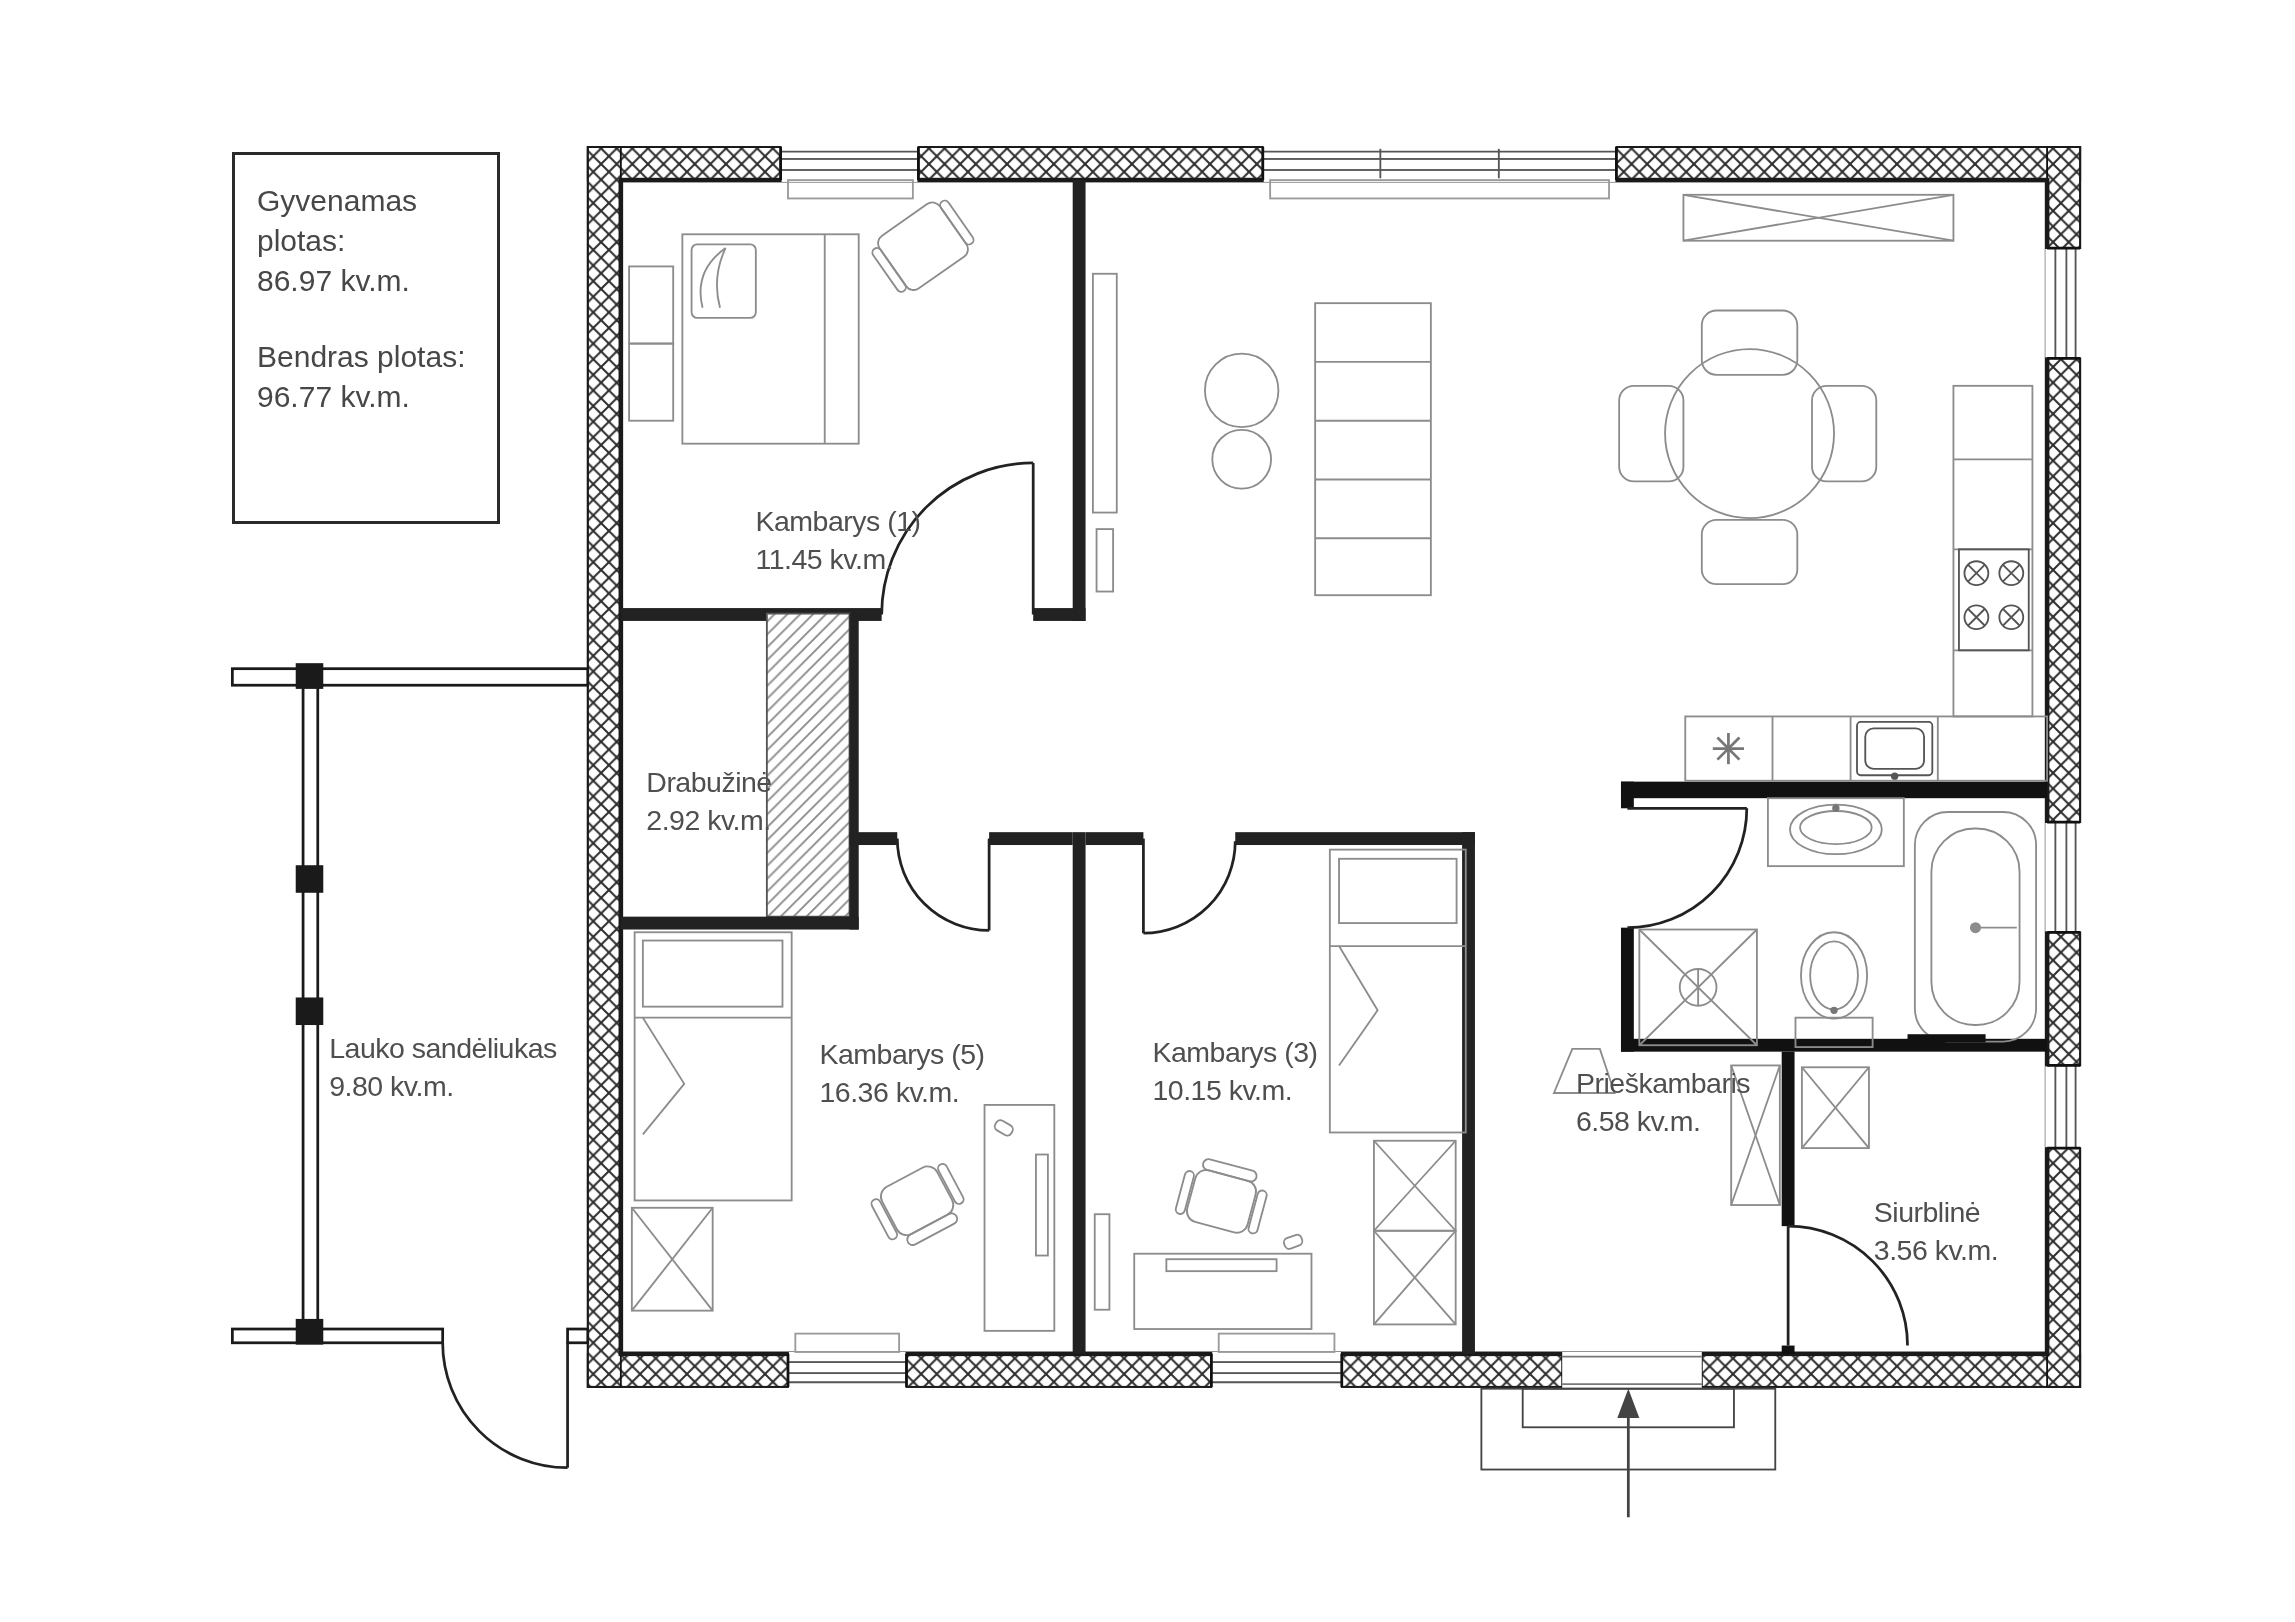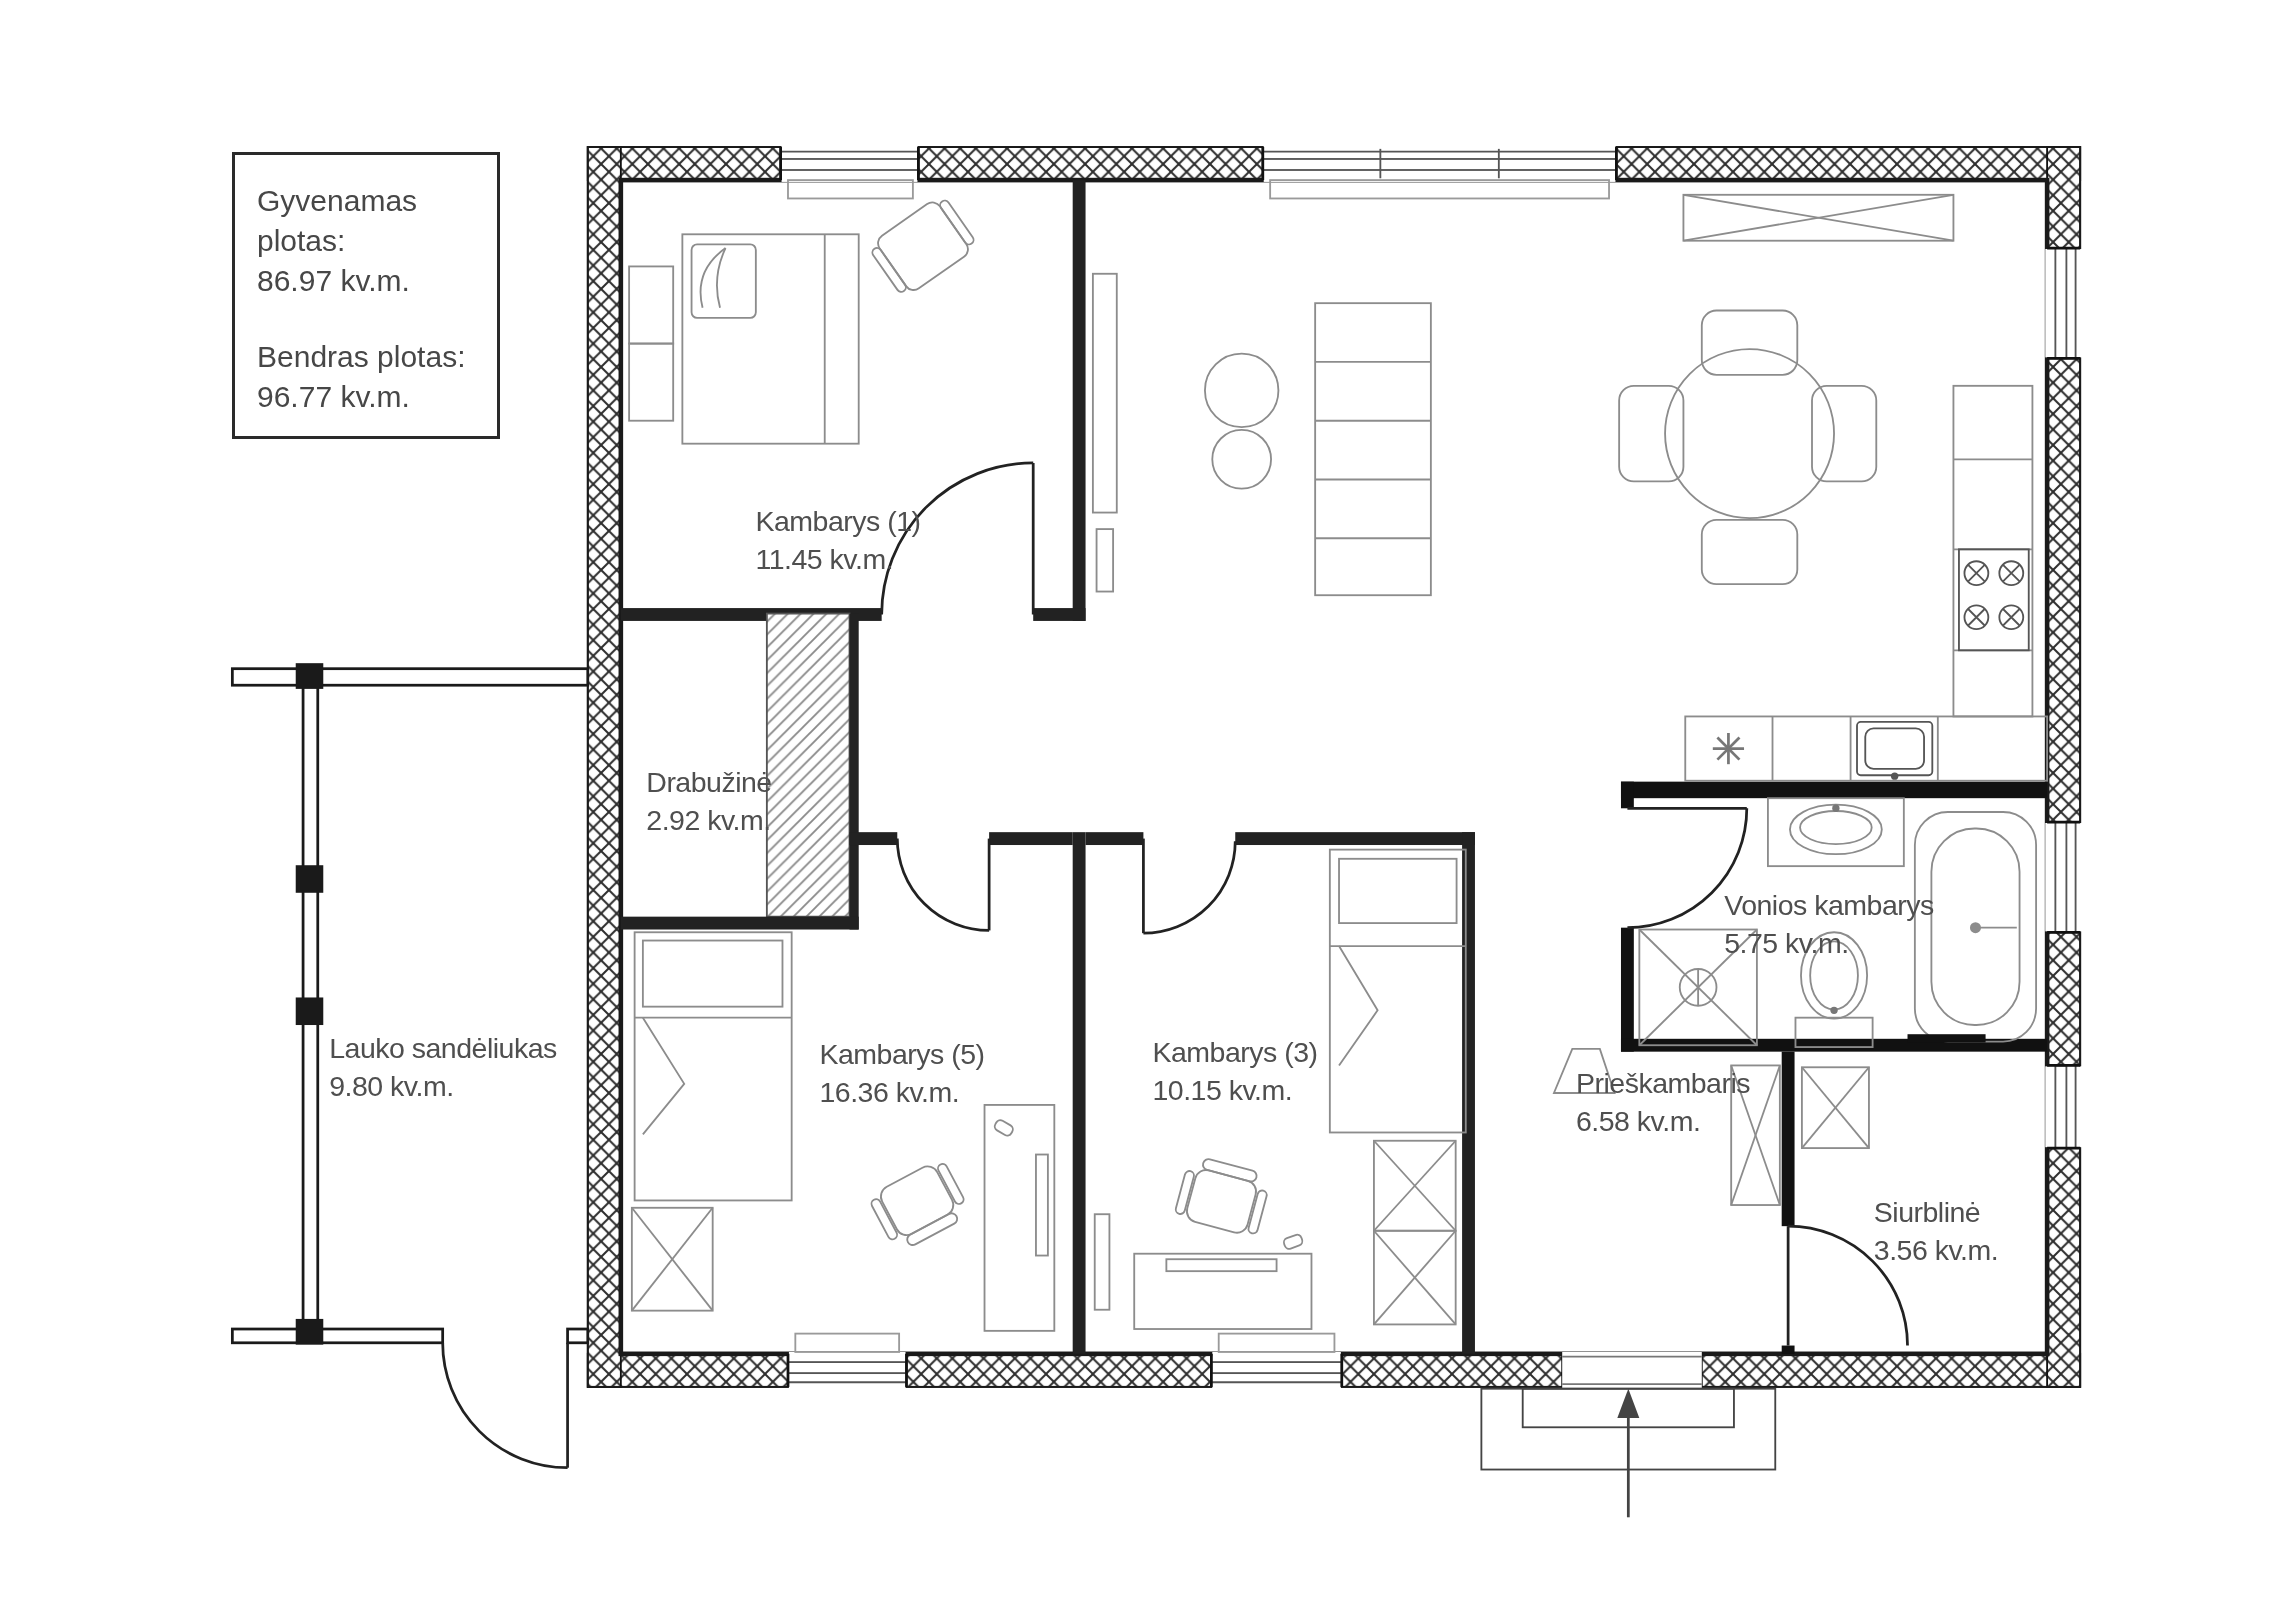--- a/index.html
+++ b/index.html
@@ -2,21 +2,21 @@
 <html style="font-size:14.7px"><head>
 <meta charset="utf-8">
 <style>
   html,body{margin:0;padding:0;background:#fff;}
   #stage{position:relative;width:2296px;height:1623px;background:#fff;overflow:hidden;
          font-family:"Liberation Sans",sans-serif;}
   #plan-svg{position:absolute;left:0;top:0;}
   .room-label{position:absolute;transform:translate(-50%,-50%);text-align:left;
       color:#4f4f4f;font-size:28.5px;line-height:38px;white-space:nowrap;letter-spacing:-0.5px;}
   .room-label .area{display:block;}
-  #info-box{position:absolute;left:232px;top:152px;width:268px;height:287px;
+  #info-box{position:absolute;left:232px;top:152px;width:268px;height:372px;
       border:3.7px solid #2a2a2a;box-sizing:border-box;color:#474747;font-size:30px;
       line-height:40px;padding:26px 0 0 22px;}
   #info-box .grp2{margin-top:36px;}
   #logo{position:absolute;left:1951px;top:27.5px;width:331px;}
   #brand{position:relative;display:block;font-size:61px;font-weight:500;color:#b2996b;
       letter-spacing:3.7px;line-height:70px;}
   #brand::first-letter{color:transparent;}
   #logo-mark{position:absolute;left:-3.7px;top:-9.2px;}
   #tagline{display:block;padding-left:72px;font-size:15.6px;font-weight:bold;
       letter-spacing:4.1px;color:#6a5d4b;margin-top:-1.8px;}
@@ -327,24 +327,20 @@
   <span class="area">9.80 kv.m.</span>
 </div>
 <div class="room-label" style="left:902px;top:1073px">
   <span>Kambarys (5)</span>
   <span class="area">16.36 kv.m.</span>
 </div>
 <div class="room-label" style="left:1235px;top:1071px">
   <span>Kambarys (3)</span>
   <span class="area">10.15 kv.m.</span>
 </div>
-<div class="room-label" style="left:1829px;top:924px">
-  <span>Vonios kambarys</span>
-  <span class="area">5.75 kv.m.</span>
-</div>
 <div class="room-label" style="left:1663px;top:1102px">
   <span>Prieškambaris</span>
   <span class="area">6.58 kv.m.</span>
 </div>
 <div class="room-label" style="left:1936px;top:1231px">
   <span>Siurblinė</span>
   <span class="area">3.56 kv.m.</span>
 </div>
 
 </div>

